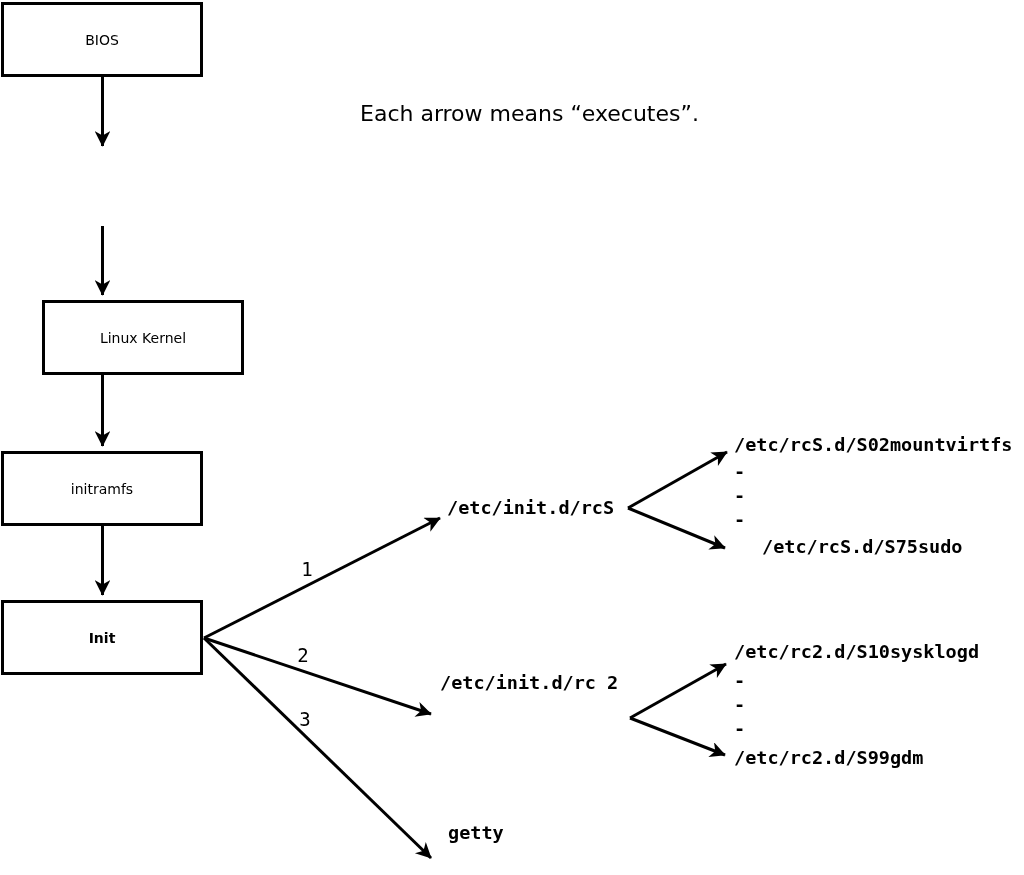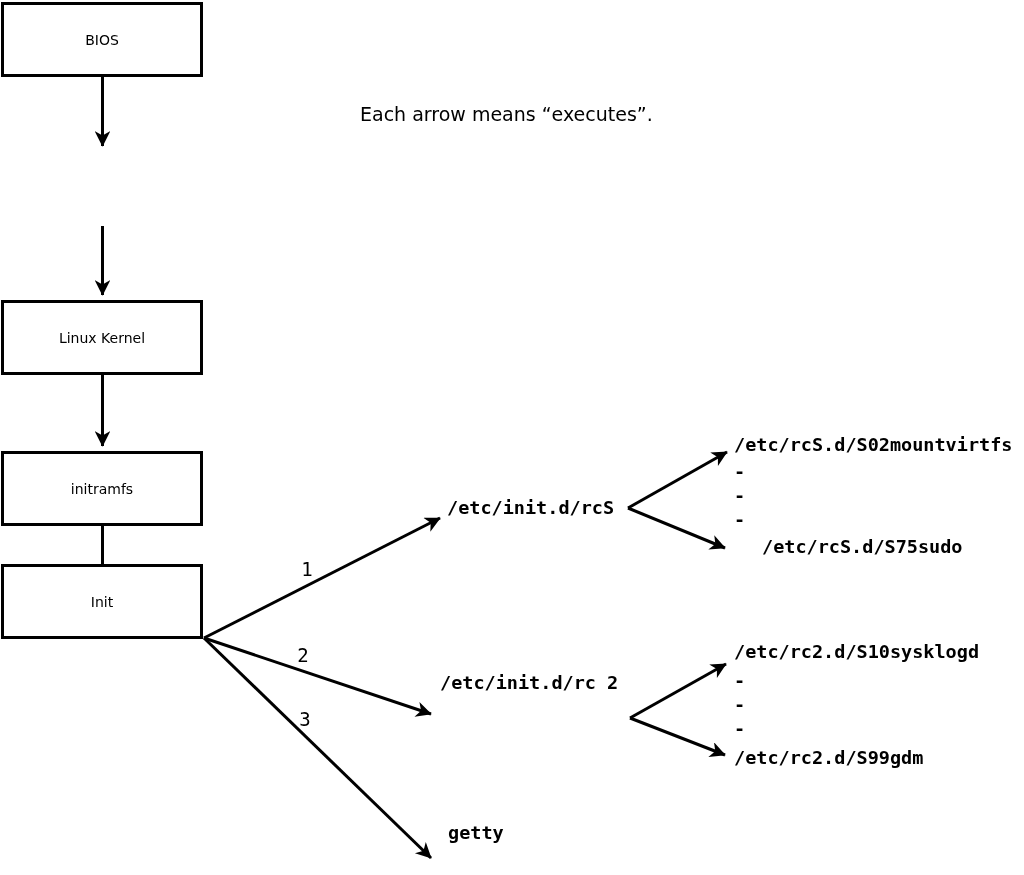--- a/index.html
+++ b/index.html
@@ -26,28 +26,28 @@
     border: 3px solid #000000;
     background: #ffffff;
     box-sizing: border-box;
     display: flex;
     align-items: center;
     justify-content: center;
     font-size: 14px;
   }
   .box-bios       { top: 2px;   }
   .box-bootloader { top: 151px; }
-  .box-kernel     { top: 300px; }
+  .box-kernel     { top: 300px; margin-left: 41px; }
   .box-initramfs  { top: 451px; }
-  .box-init       { top: 564px; }
+  .box-init       { top: 600px; font-weight: bold; }
   .note {
     position: absolute;
     left: 360px;
     top: 103px;
-    font-size: 19px;
+    font-size: 22px;
     line-height: 22px;
     white-space: pre;
   }
   .mono-label {
     position: absolute;
     font-family: "DejaVu Sans Mono", monospace;
     font-size: 18.5px;
     line-height: 22px;
     height: 22px;
     white-space: pre;

